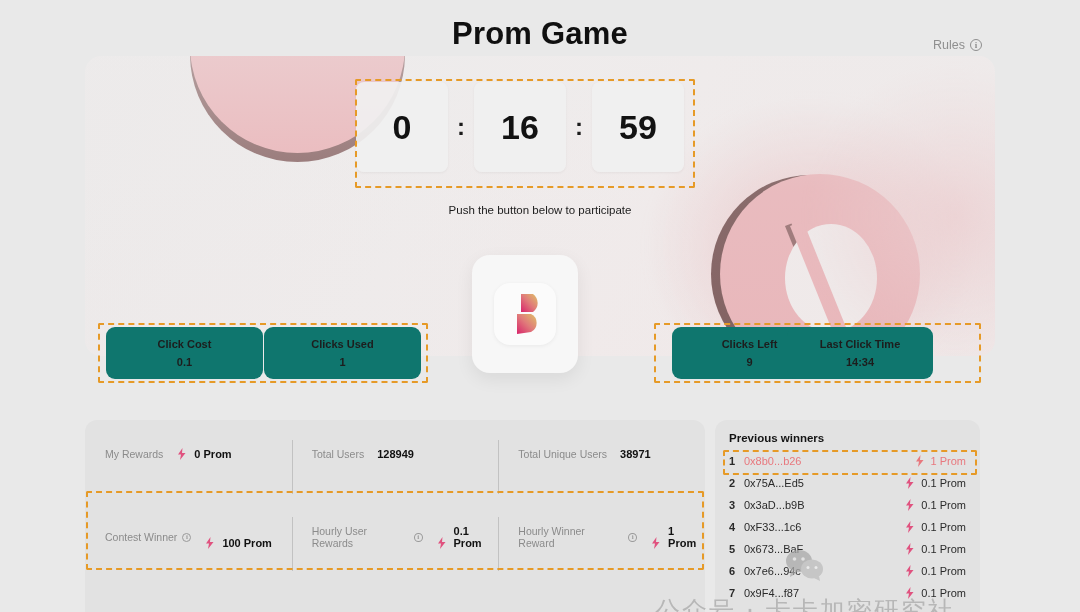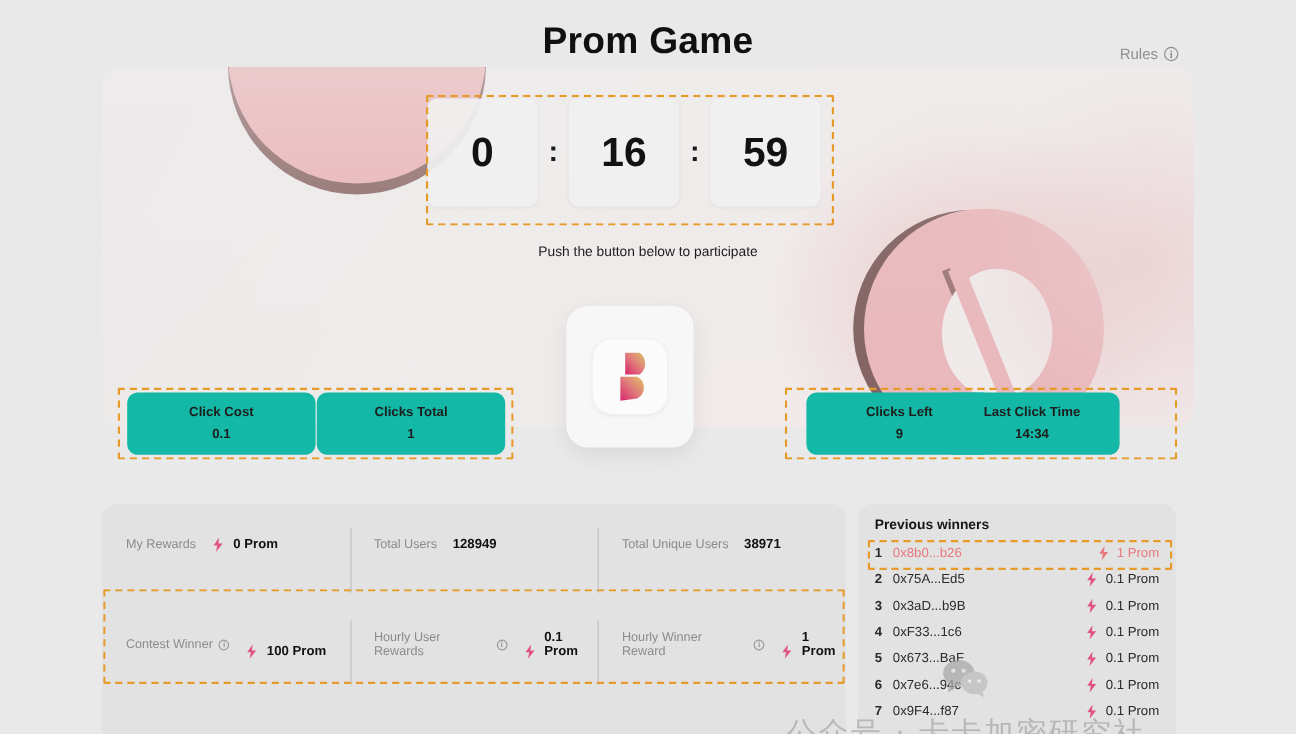--- a/index.html
+++ b/index.html
@@ -132,21 +132,21 @@
     width: 62px; height: 62px; border-radius: 16px;
     background: #fbfbfb;
     display: flex; align-items: center; justify-content: center;
     box-shadow: 0 1px 4px rgba(0,0,0,.06);
   }
 
   
   .stat-card {
     position: absolute;
     height: 52px;
-    background: #14b8a6;
+    background: #0f766e;
     border-radius: 9px;
     display: flex; flex-direction: column; align-items: center; justify-content: center;
     gap: 6px;
   }
   .stat-card .sc-label { font-size: 11px; font-weight: 700; color: #1d1d1d; }
   .stat-card .sc-value { font-size: 11px; font-weight: 700; color: #1d1d1d; }
 
   
   .stats-panel {
     position: absolute; left: 85px; top: 420px;
@@ -284,21 +284,21 @@
         <path d="M10 42 L10 22 L24 22 A10 10 0 0 1 24 40 L10 42 Z" fill="url(#pg)"></path>
       </svg>
     </div>
   </div>
 
   <div class="stat-card" style="left:106px; top:327px; width:157px;">
     <div class="sc-label">Click Cost</div>
     <div class="sc-value">0.1</div>
   </div>
   <div class="stat-card" style="left:264px; top:327px; width:157px;">
-    <div class="sc-label">Clicks Total</div>
+    <div class="sc-label">Clicks Used</div>
     <div class="sc-value">1</div>
   </div>
 
   <div class="stat-card" style="left:672px; top:327px; width:155px;">
     <div class="sc-label">Clicks Left</div>
     <div class="sc-value">9</div>
   </div>
   <div class="stat-card" style="left:787px; top:327px; width:146px;">
     <div class="sc-label">Last Click Time</div>
     <div class="sc-value">14:34</div>

